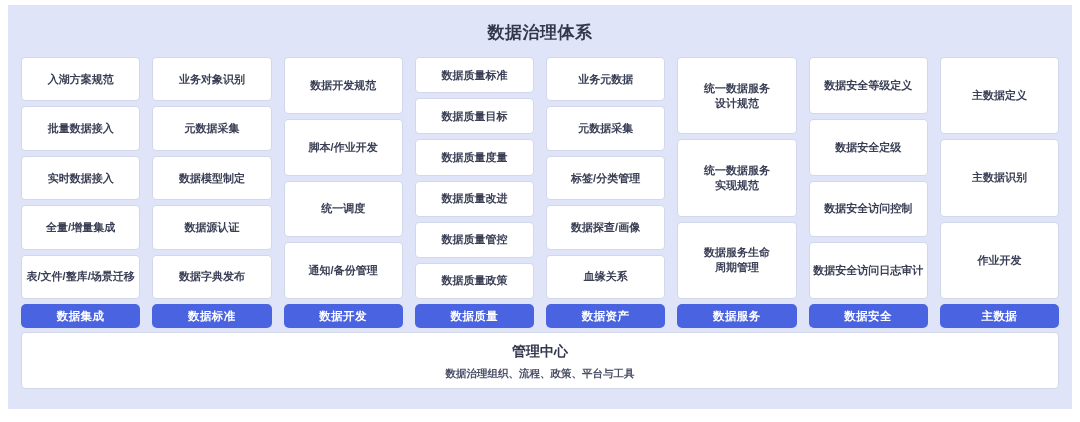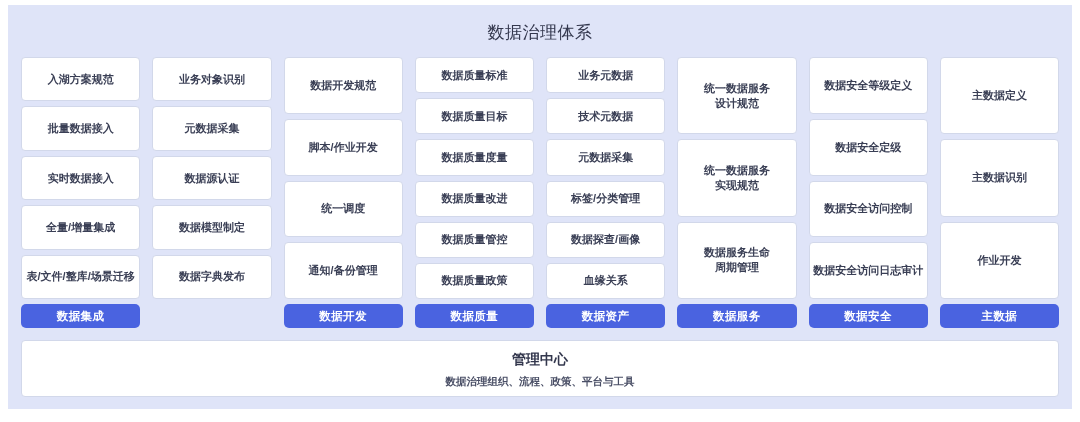--- a/index.html
+++ b/index.html
@@ -29,21 +29,21 @@
     width: 1064px;
     height: 404px;
     background: #dfe4f8;
     box-sizing: border-box;
     padding: 0;
   }
 
   .page-title {
     text-align: center;
     font-size: 17px;
-    font-weight: 400;
+    font-weight: 700;
     color: #33374d;
     letter-spacing: 0.5px;
     padding-top: 17px;
     line-height: 22px;
     height: 22px;
     box-sizing: content-box;
   }
 
   .columns {
     position: absolute;
@@ -100,21 +100,21 @@
     color: #ffffff;
     font-size: 11.5px;
     font-weight: 700;
     letter-spacing: 0.4px;
     box-sizing: border-box;
   }
 
   .footer {
     position: absolute;
     left: 13px;
-    top: 335px;
+    top: 327px;
     width: 1038px;
     height: 57px;
     background: #ffffff;
     border: 1px solid #d2d8ea;
     border-radius: 4px;
     box-sizing: border-box;
     display: flex;
     flex-direction: column;
     align-items: center;
     justify-content: center;
@@ -151,24 +151,25 @@
             <div class="card">实时数据接入</div>
             <div class="card">全量/增量集成</div>
             <div class="card">表/文件/整库/场景迁移</div>
           </div>
           <div class="domain-bar">数据集成</div>
         </div>
         <div class="column">
           <div class="cards">
             <div class="card">业务对象识别</div>
             <div class="card">元数据采集</div>
+            <div class="card">数据模型制定</div>
             <div class="card">数据源认证</div>
-            <div class="card">数据模型制定</div>
             <div class="card">数据字典发布</div>
           </div>
+          <div class="domain-bar">数据标准</div>
         </div>
         <div class="column">
           <div class="cards">
             <div class="card">数据开发规范</div>
             <div class="card">脚本/作业开发</div>
             <div class="card">统一调度</div>
             <div class="card">通知/备份管理</div>
           </div>
           <div class="domain-bar">数据开发</div>
         </div>
@@ -179,21 +180,20 @@
             <div class="card">数据质量度量</div>
             <div class="card">数据质量改进</div>
             <div class="card">数据质量管控</div>
             <div class="card">数据质量政策</div>
           </div>
           <div class="domain-bar">数据质量</div>
         </div>
         <div class="column">
           <div class="cards">
             <div class="card">业务元数据</div>
-            <div class="card">技术元数据</div>
             <div class="card">元数据采集</div>
             <div class="card">标签/分类管理</div>
             <div class="card">数据探查/画像</div>
             <div class="card">血缘关系</div>
           </div>
           <div class="domain-bar">数据资产</div>
         </div>
         <div class="column">
           <div class="cards">
             <div class="card">统一数据服务

